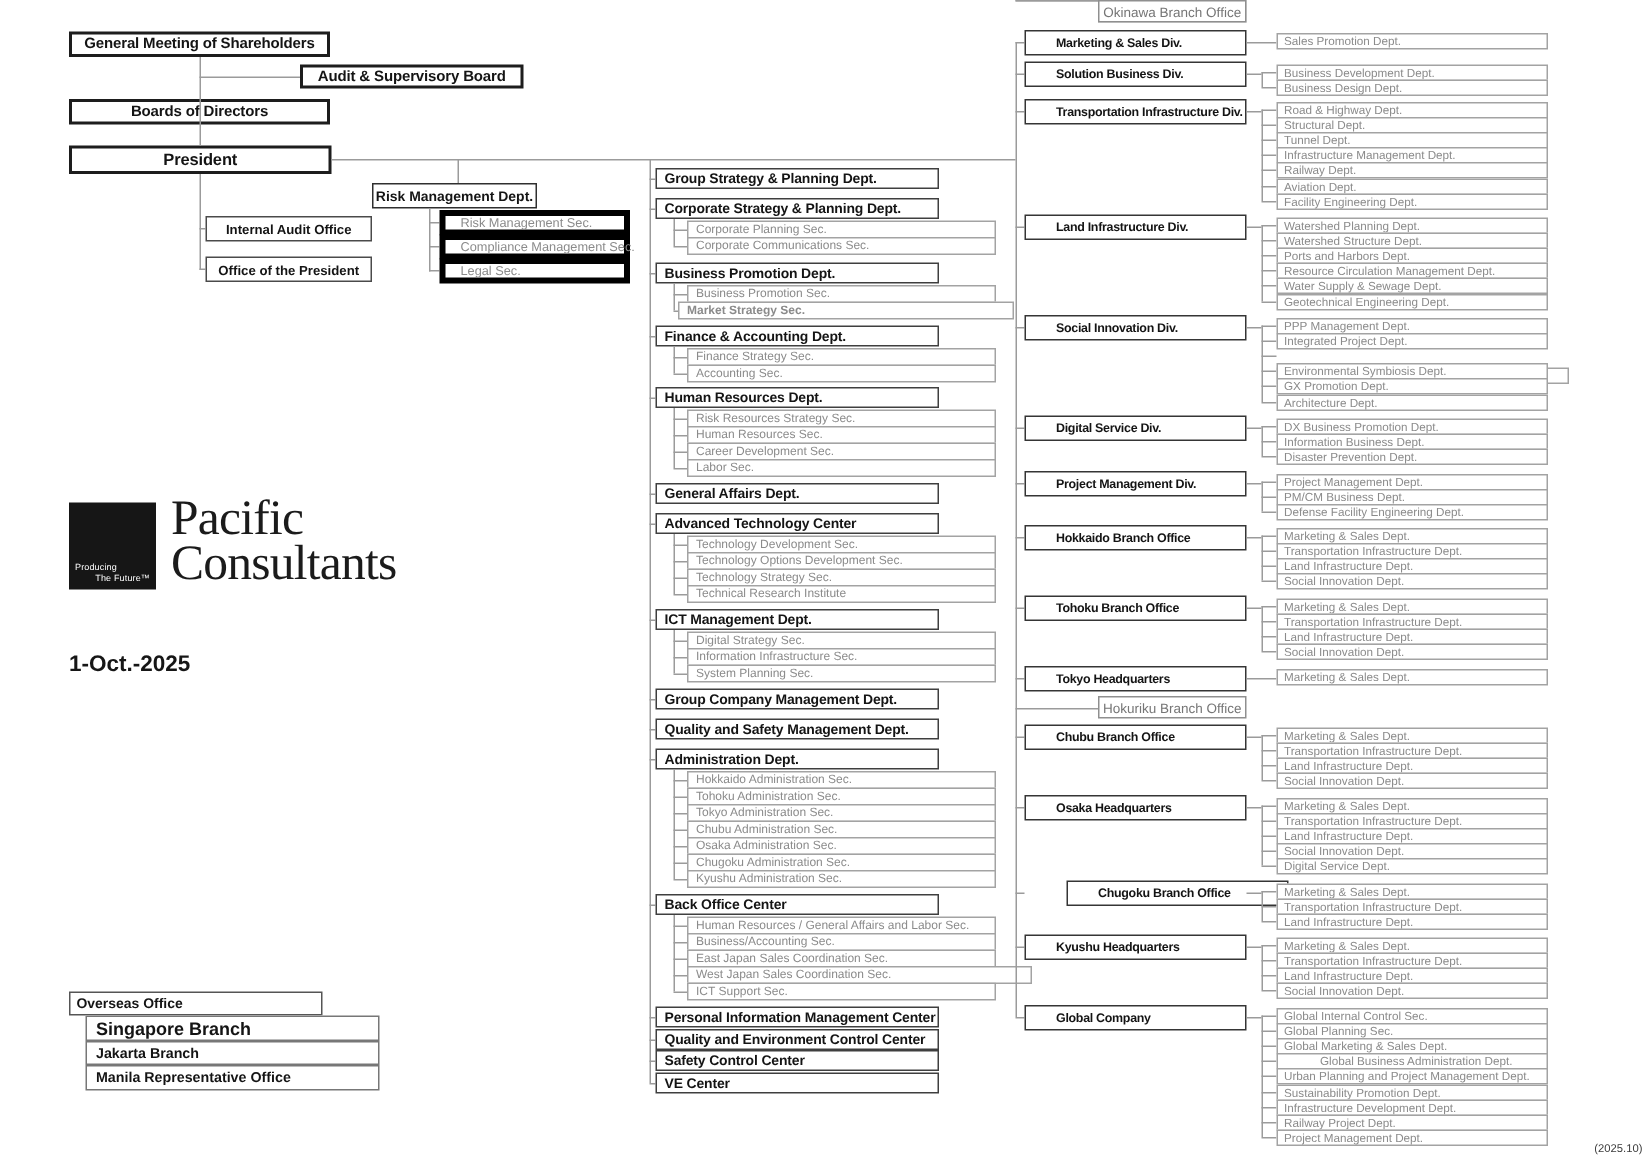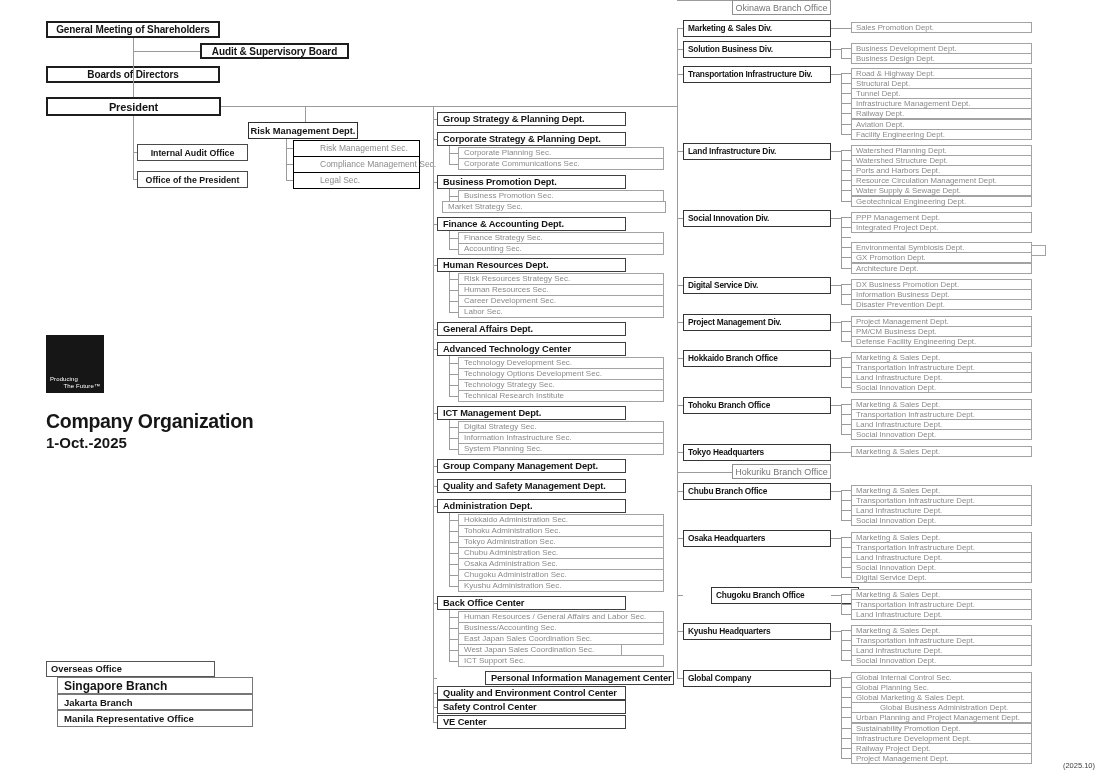--- a/index.html
+++ b/index.html
@@ -5,24 +5,24 @@
   * { margin:0; padding:0; box-sizing:border-box; }
   html,body { background:#ffffff; }
   body { width:1100px; height:778px; position:relative; font-family:"Liberation Sans",sans-serif; overflow:hidden; }
   #canvas { position:absolute; left:0; top:0; width:1100px; height:778px; }
   #gen { position:absolute; left:0; top:0; width:1100px; height:778px; }
   .box { position:absolute; background:#fff; display:flex; align-items:center; white-space:nowrap; color:#141414; }
   .l1 { border:2px solid #1d1d1d; font-weight:700; font-size:10px; justify-content:center; letter-spacing:-0.1px; }
   .pres { font-size:11px; }
   .office { border:1px solid #4a4a4a; font-weight:700; font-size:8.8px; justify-content:center; }
   .l2 { border:1.5px solid #2f2f2f; font-weight:700; font-size:9.3px; justify-content:center; }
-  .rsec { border:1px solid #000000; color:#8b8b8b; font-size:8.5px; padding-left:26px; }
+  .rsec { border:4px solid #000000; color:#8b8b8b; font-size:8.5px; padding-left:10px; }
   .dept { border:1px solid #3f3f3f; font-weight:700; font-size:9.3px; padding-left:5px; letter-spacing:-0.1px; }
   .sec { border:1px solid #a3a3a3; color:#8b8b8b; font-size:8px; padding-left:5px; }
-  .rdiv { border:1.5px solid #353535; font-weight:700; font-size:8.3px; letter-spacing:-0.2px; padding-left:4px; }
+  .rdiv { border:1.5px solid #353535; font-weight:700; font-size:8.3px; letter-spacing:-0.2px; padding-left:20px; }
   .rdept { border:1px solid #a3a3a3; color:#8b8b8b; font-size:7.8px; padding-left:4px; }
   .branch { border:1px solid #8f8f8f; color:#767676; font-size:9px; justify-content:center; }
   .ovh  { border:1px solid #555; font-weight:700; font-size:9.3px; padding-left:4px; }
   .ovb1 { border:1px solid #777; font-weight:700; font-size:12px; padding-left:6px; }
   .ovb  { border:1px solid #777; font-weight:700; font-size:9.5px; padding-left:6px; }
   .hl, .vl { position:absolute; background:#9b9b9b; }
   .hl { height:1px; } .vl { width:1px; }
   .logo-square { position:absolute; left:46px; top:335px; width:58px; height:58px; background:#161616; }
   .tag1 { position:absolute; left:4px; bottom:11px; color:#fff; font-size:6px; letter-spacing:0.1px; }
   .tag2 { position:absolute; right:4px; bottom:4px; color:#fff; font-size:6px; letter-spacing:0.1px; }
@@ -58,21 +58,24 @@
   <div class="hl" style="left:286px;top:164px;width:7px"></div>
   <div class="hl" style="left:286px;top:180px;width:7px"></div>
   <div class="box rsec" style="left:293px;top:140px;width:127px;height:16.5px">Risk Management Sec.</div>
   <div class="box rsec" style="left:293px;top:156px;width:127px;height:16.5px">Compliance Management Sec.</div>
   <div class="box rsec" style="left:293px;top:172px;width:127px;height:16.5px">Legal Sec.</div>
 
   <div class="logo-square">
     <div class="tag1">Producing</div>
     <div class="tag2">The Future™</div>
   </div>
-  <div class="heading">Company Organization</div>
+  <div class="wordmark">
+    <div>Pacific</div>
+    <div>Consultants</div>
+  </div>
   <div class="datetxt">1-Oct.-2025</div>
 
   <div class="box ovh" style="left:46px;top:661px;width:169px;height:16px">Overseas Office</div>
   <div class="box ovb1" style="left:57px;top:677px;width:196px;height:17px">Singapore Branch</div>
   <div class="box ovb" style="left:57px;top:694px;width:196px;height:16px">Jakarta Branch</div>
   <div class="box ovb" style="left:57px;top:710px;width:196px;height:17px">Manila Representative Office</div>
 
   <div class="footnote">(2025.10)</div>
 
   <div id="gen">
@@ -85,21 +88,21 @@
       <div class="hl" style="left: 449px; top: 152.5px; width: 9px; height: 1px;"></div>
       <div class="box sec" style="left: 458px; top: 146.5px; width: 206px; height: 12px;">Corporate Planning Sec.</div>
       <div class="hl" style="left: 449px; top: 163.5px; width: 9px; height: 1px;"></div>
       <div class="box sec" style="left: 458px; top: 157.5px; width: 206px; height: 12px;">Corporate Communications Sec.</div>
       <div class="hl" style="left: 433px; top: 182px; width: 4px; height: 1px;"></div>
       <div class="box dept" style="left: 437px; top: 175px; width: 189px; height: 14px;">Business Promotion Dept.</div>
       <div class="vl" style="left: 449px; top: 189px; width: 1px; height: 17.5px;"></div>
       <div class="hl" style="left: 449px; top: 195.5px; width: 9px; height: 1px;"></div>
       <div class="box sec" style="left: 458px; top: 189.5px; width: 206px; height: 12px;">Business Promotion Sec.</div>
       <div class="hl" style="left: 449px; top: 206.5px; width: 9px; height: 1px;"></div>
-      <div class="box sec" style="left: 442px; top: 200.5px; width: 224px; height: 12px;">Market Strategy Sec.</div>
+      <div class="box sec" style="left: 452px; top: 200.5px; width: 224px; height: 12px; font-weight: bold;">Market Strategy Sec.</div>
       <div class="hl" style="left: 433px; top: 224px; width: 4px; height: 1px;"></div>
       <div class="box dept" style="left: 437px; top: 217px; width: 189px; height: 14px;">Finance &amp; Accounting Dept.</div>
       <div class="vl" style="left: 449px; top: 231px; width: 1px; height: 17.5px;"></div>
       <div class="hl" style="left: 449px; top: 237.5px; width: 9px; height: 1px;"></div>
       <div class="box sec" style="left: 458px; top: 231.5px; width: 206px; height: 12px;">Finance Strategy Sec.</div>
       <div class="hl" style="left: 449px; top: 248.5px; width: 9px; height: 1px;"></div>
       <div class="box sec" style="left: 458px; top: 242.5px; width: 206px; height: 12px;">Accounting Sec.</div>
       <div class="hl" style="left: 433px; top: 265px; width: 4px; height: 1px;"></div>
       <div class="box dept" style="left: 437px; top: 258px; width: 189px; height: 14px;">Human Resources Dept.</div>
       <div class="vl" style="left: 449px; top: 272px; width: 1px; height: 39.5px;"></div>
@@ -157,25 +160,25 @@
       <div class="hl" style="left: 433px; top: 603px; width: 4px; height: 1px;"></div>
       <div class="box dept" style="left: 437px; top: 596px; width: 189px; height: 14px;">Back Office Center</div>
       <div class="vl" style="left: 449px; top: 610px; width: 1px; height: 50.5px;"></div>
       <div class="hl" style="left: 449px; top: 616.5px; width: 9px; height: 1px;"></div>
       <div class="box sec" style="left: 458px; top: 610.5px; width: 206px; height: 12px;">Human Resources / General Affairs and Labor Sec.</div>
       <div class="hl" style="left: 449px; top: 627.5px; width: 9px; height: 1px;"></div>
       <div class="box sec" style="left: 458px; top: 621.5px; width: 206px; height: 12px;">Business/Accounting Sec.</div>
       <div class="hl" style="left: 449px; top: 638.5px; width: 9px; height: 1px;"></div>
       <div class="box sec" style="left: 458px; top: 632.5px; width: 206px; height: 12px;">East Japan Sales Coordination Sec.</div>
       <div class="hl" style="left: 449px; top: 649.5px; width: 9px; height: 1px;"></div>
-      <div class="box sec" style="left: 458px; top: 643.5px; width: 164px; height: 12px;">West Japan Sales Coordination Sec.</div>
+      <div class="box sec" style="left: 458px; top: 643.5px; width: 230px; height: 12px;">West Japan Sales Coordination Sec.</div>
       <div class="hl" style="left: 449px; top: 660.5px; width: 9px; height: 1px;"></div>
       <div class="box sec" style="left: 458px; top: 654.5px; width: 206px; height: 12px;">ICT Support Sec.</div>
       <div class="hl" style="left: 433px; top: 678px; width: 4px; height: 1px;"></div>
-      <div class="box dept" style="left: 437px; top: 671px; width: 189px; height: 14px; margin-left: 48px;">Personal Information Management Center</div>
+      <div class="box dept" style="left: 437px; top: 671px; width: 189px; height: 14px;">Personal Information Management Center</div>
       <div class="hl" style="left: 433px; top: 692.5px; width: 4px; height: 1px;"></div>
       <div class="box dept" style="left: 437px; top: 685.5px; width: 189px; height: 14px;">Quality and Environment Control Center</div>
       <div class="hl" style="left: 433px; top: 707px; width: 4px; height: 1px;"></div>
       <div class="box dept" style="left: 437px; top: 700px; width: 189px; height: 14px;">Safety Control Center</div>
       <div class="hl" style="left: 433px; top: 721.5px; width: 4px; height: 1px;"></div>
       <div class="box dept" style="left: 437px; top: 714.5px; width: 189px; height: 14px;">VE Center</div>
       <div class="vl" style="left: 677px; top: 28px; width: 1px; height: 650px;"></div>
       <div class="hl" style="left: 677px; top: 28px; width: 6px; height: 1px;"></div>
       <div class="box rdiv" style="left: 683px; top: 20px; width: 148px; height: 16.5px;">Marketing &amp; Sales Div.</div>
       <div class="hl" style="left: 831px; top: 28px; width: 20px; height: 1px;"></div>

